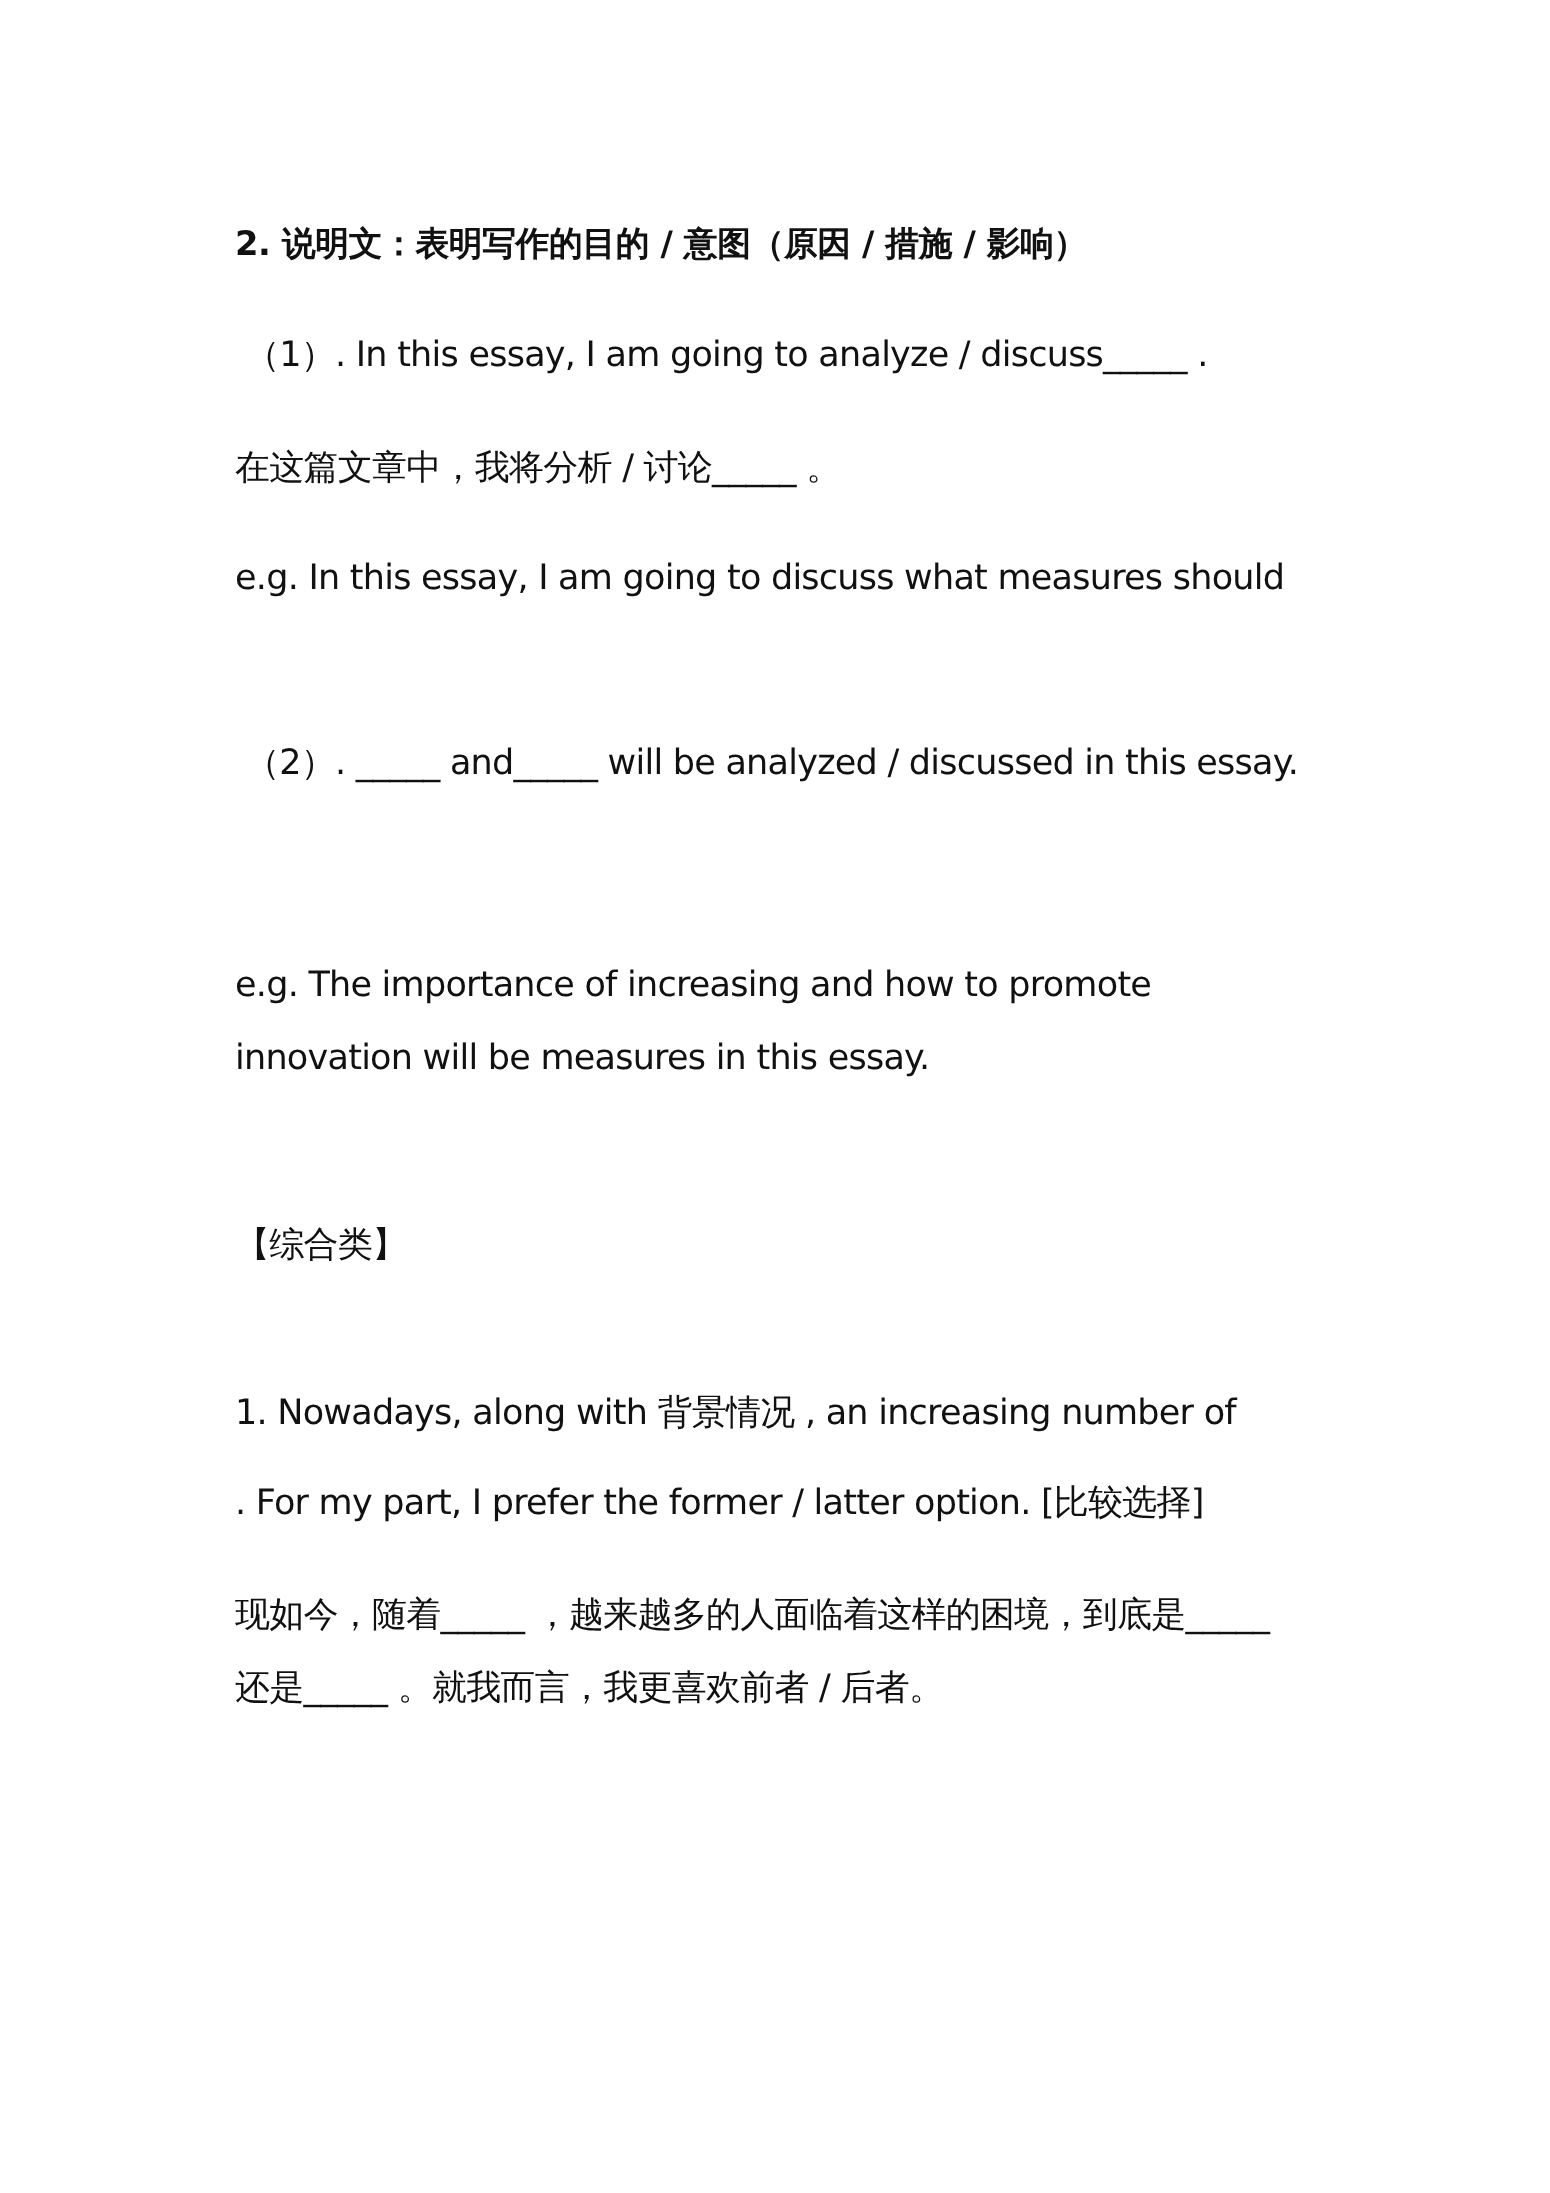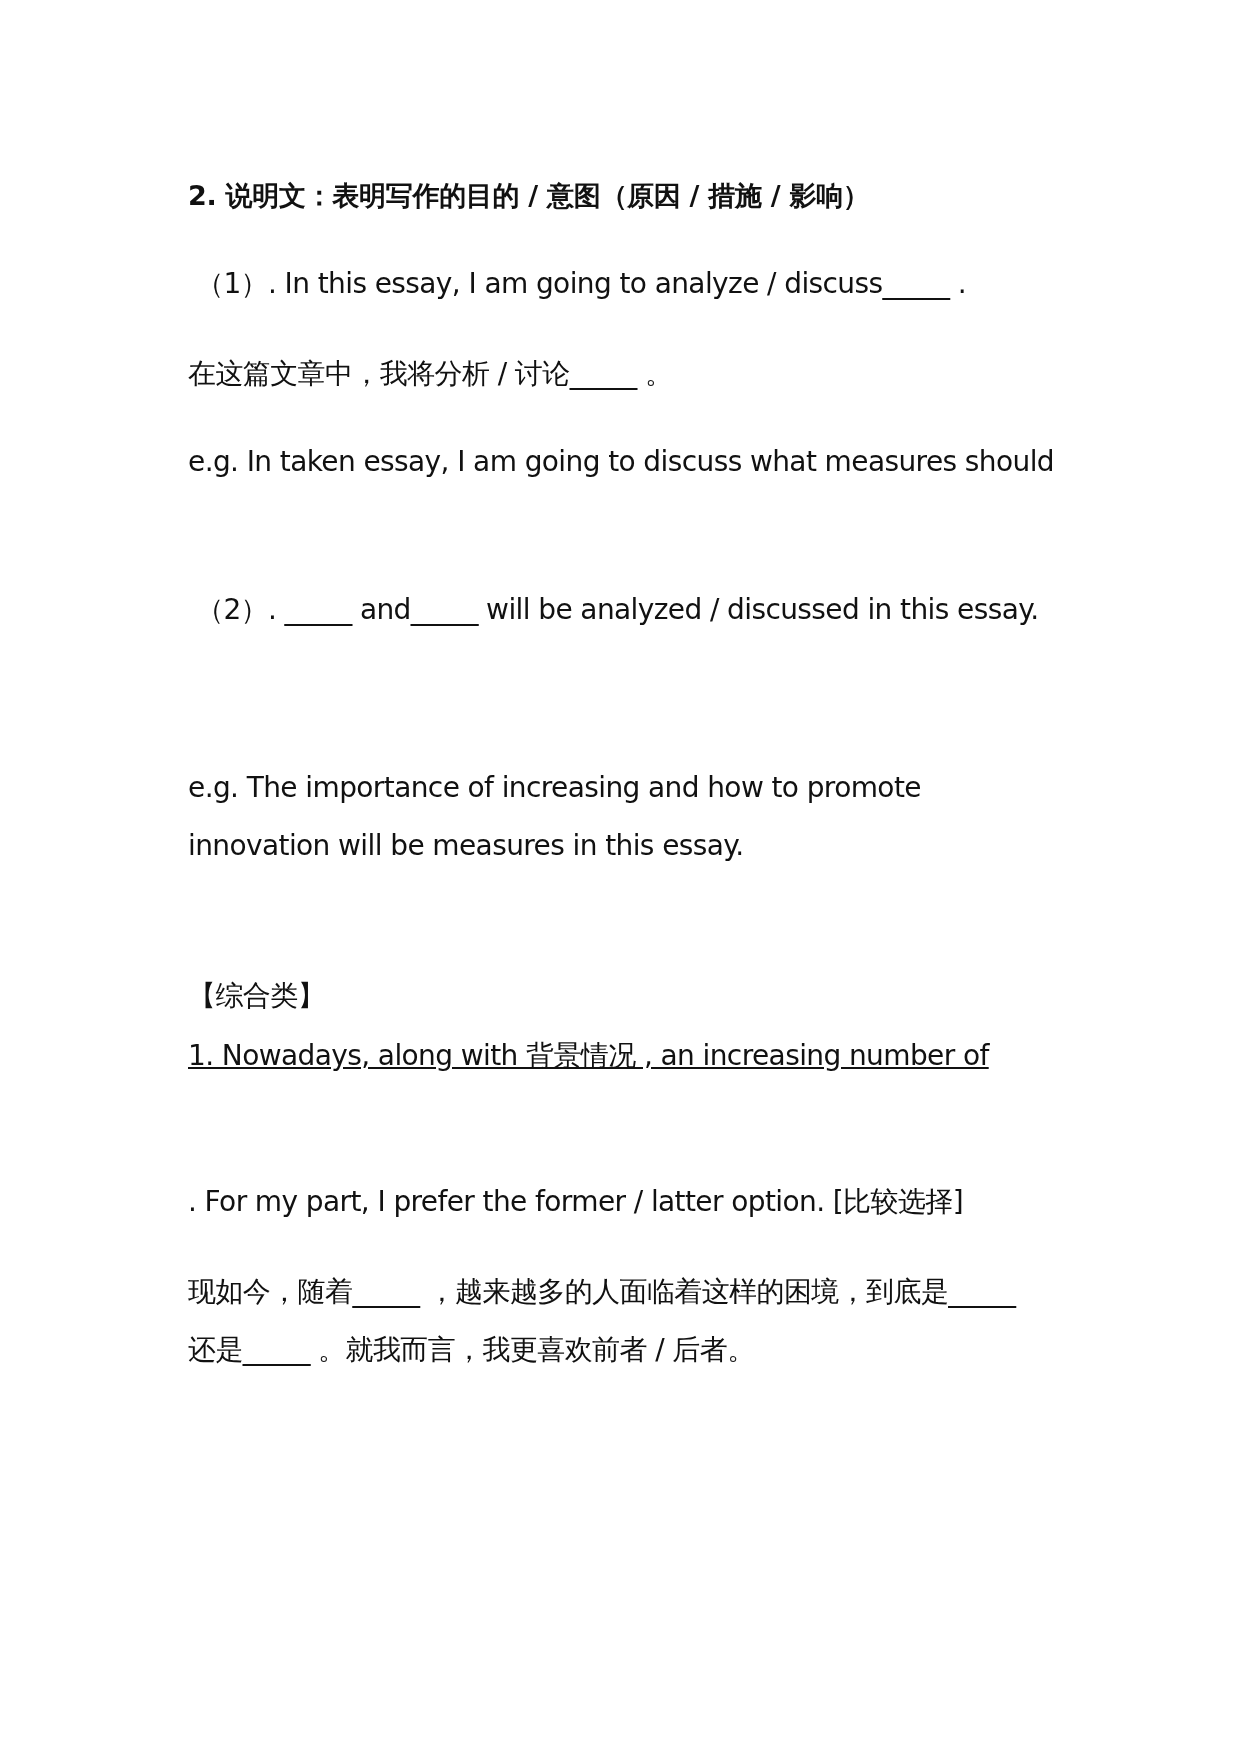--- a/index.html
+++ b/index.html
@@ -41,27 +41,27 @@
   </style>
 </head>
 <body>
 
 <div class="page">
 
   <div class="line heading" style="top:176px;">2. 说明文：表明写作的目的 / 意图（原因 / 措施 / 影响）</div>
 
   <div class="line indent" style="top:264px;">（1）. In this essay, I am going to analyze / discuss_____ .</div>
   <div class="line" style="top:354px;">在这篇文章中，我将分析 / 讨论_____ 。</div>
-  <div class="line" style="top:442px;">e.g. In taken essay, I am going to discuss what measures should</div>
+  <div class="line" style="top:442px;">e.g. In this essay, I am going to discuss what measures should</div>
 
   <div class="line indent" style="top:590px;">（2）. _____ and_____ will be analyzed / discussed in this essay.</div>
   <div class="line" style="top:768px;">e.g. The importance of increasing and how to promote</div>
   <div class="line" style="top:826px;">innovation will be measures in this essay.</div>
 
   <div class="line" style="top:976px;">【综合类】</div>
 
-  <div class="line" style="top:1036px;text-decoration:underline;">1. Nowadays, along with 背景情况 , an increasing number of</div>
+  <div class="line" style="top:1110px;">1. Nowadays, along with 背景情况 , an increasing number of</div>
   <div class="line" style="top:1182px;">. For my part, I prefer the former / latter option. [比较选择]</div>
 
   <div class="line" style="top:1272px;">现如今，随着_____ ，越来越多的人面临着这样的困境，到底是_____</div>
   <div class="line" style="top:1330px;">还是_____ 。就我而言，我更喜欢前者 / 后者。</div>
 
 </div>
 
 </body></html>

